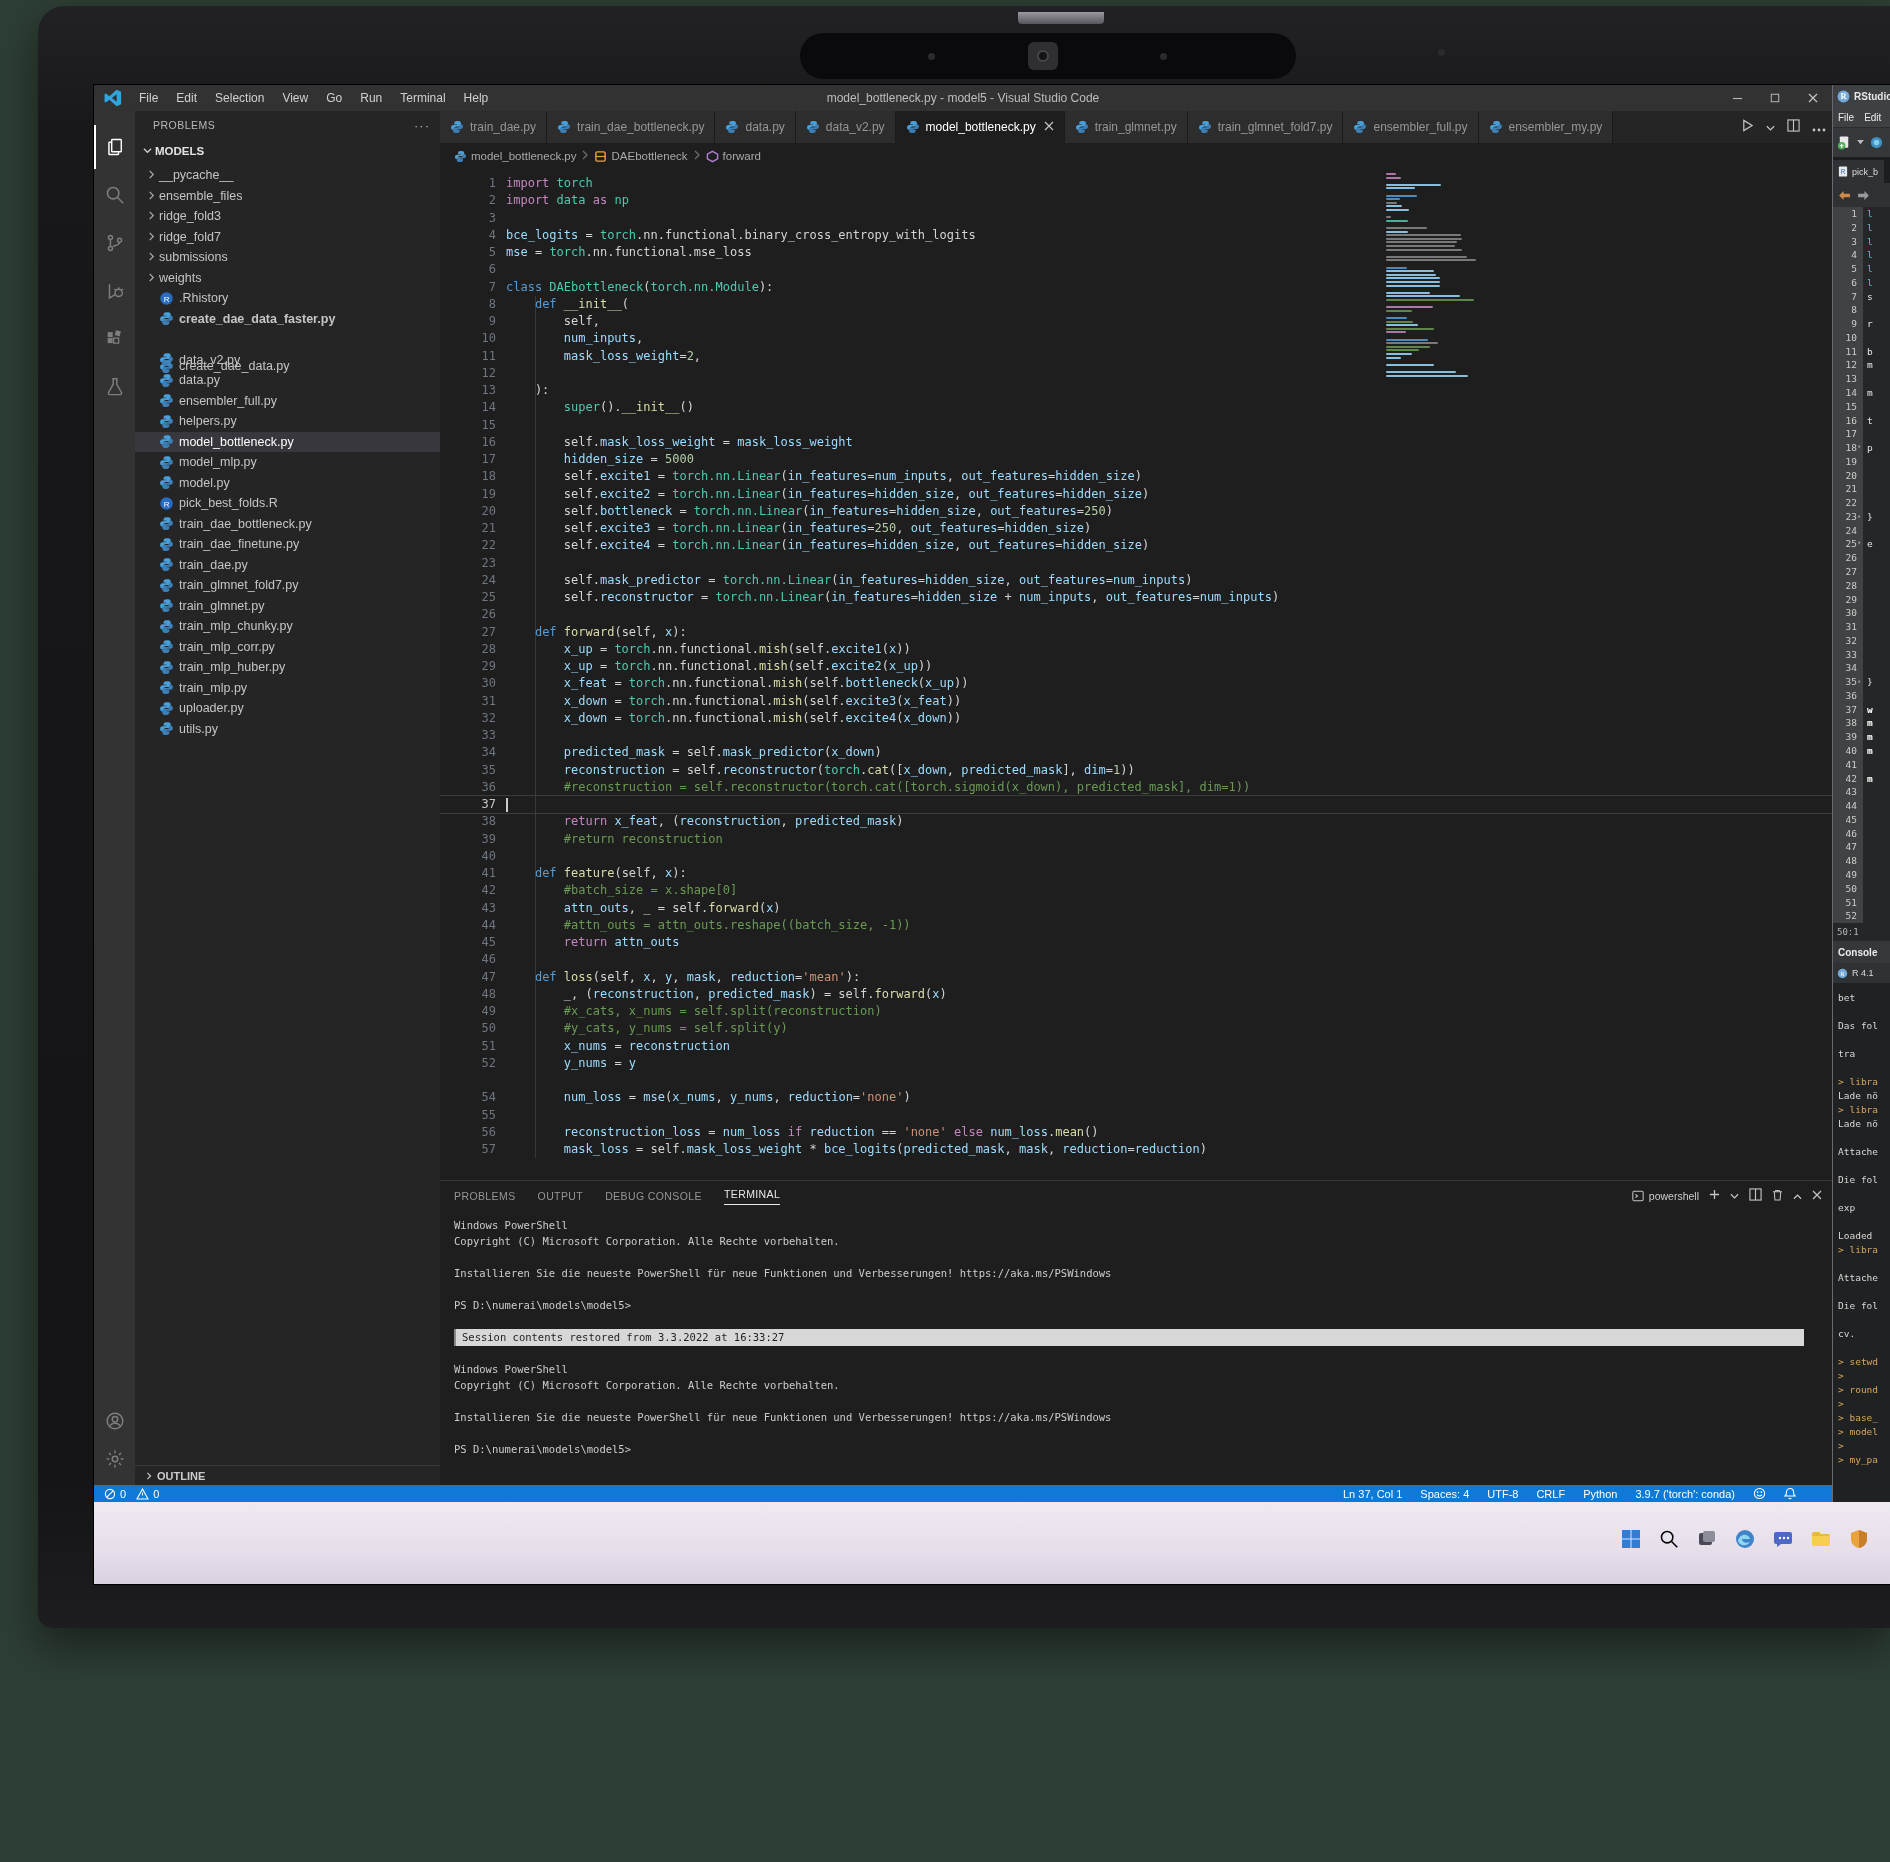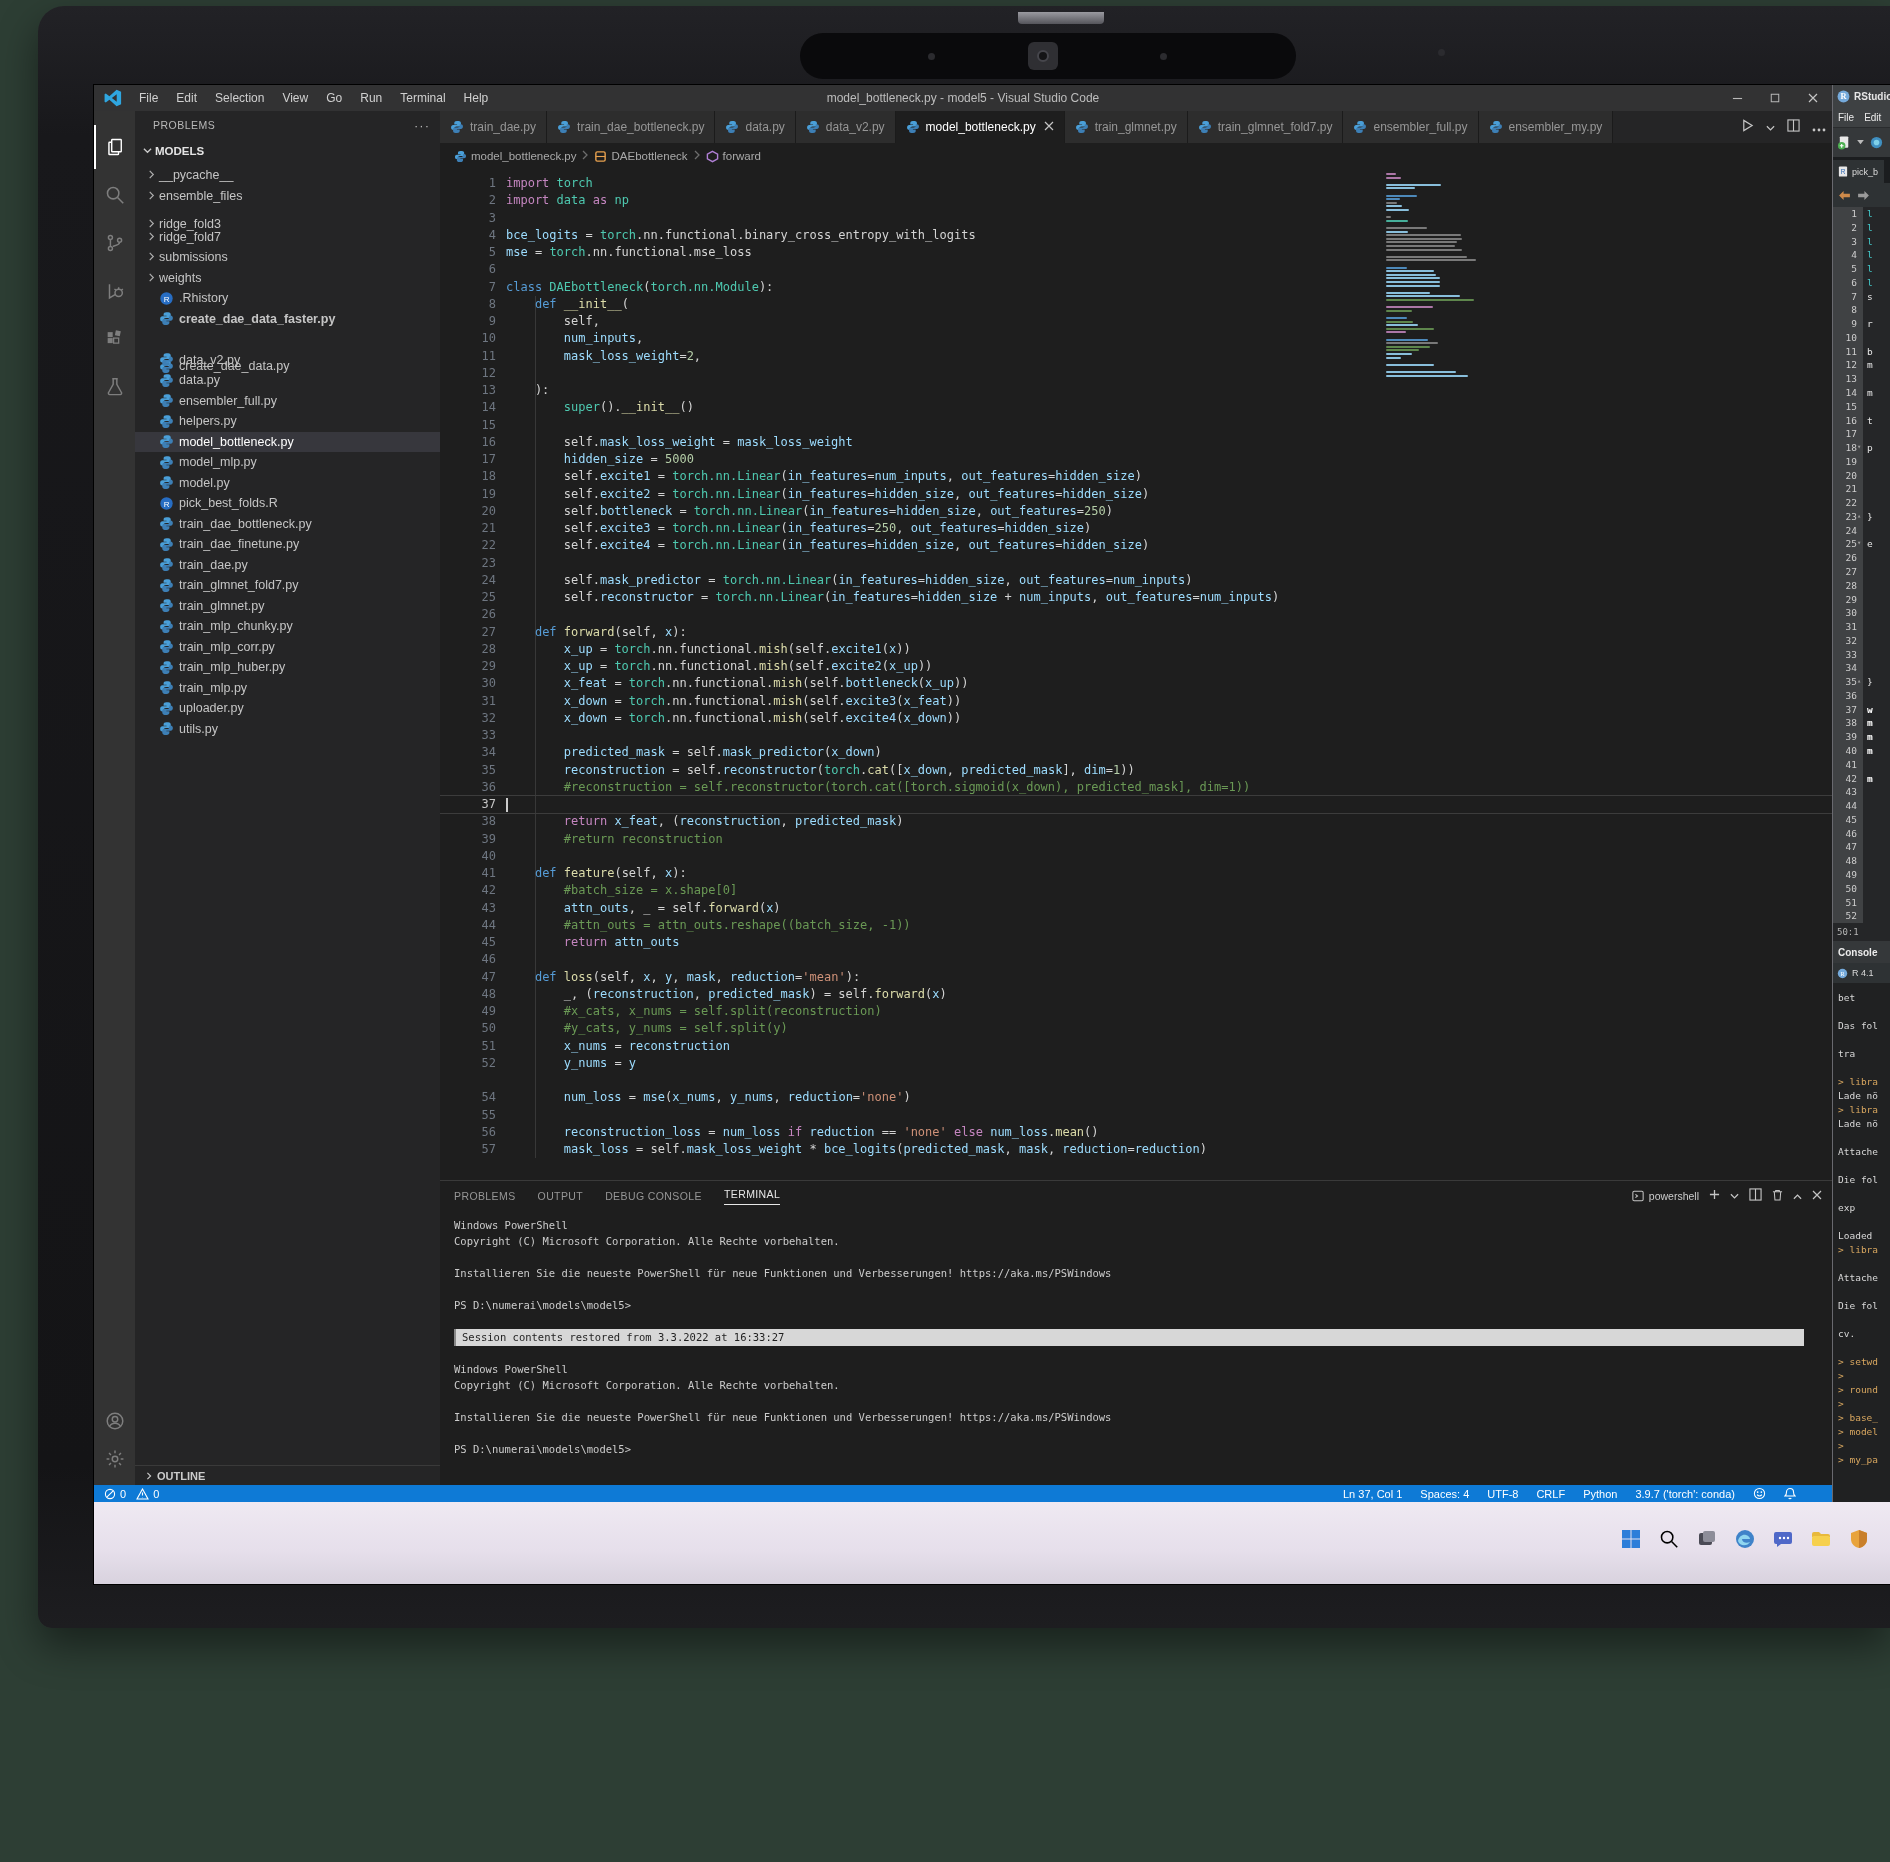--- a/index.html
+++ b/index.html
@@ -270,21 +270,21 @@
                   <path d="M3 1l4 4-4 4" stroke="#b0b0b0" fill="none" stroke-width="1.3"></path>
                 </svg></span>
               <span>__pycache__</span>
             </div>
             <div class="tree-row" style="top: 20.5px;">
               <span class="chv"><svg width="9" height="9" viewBox="0 0 10 10">
                   <path d="M3 1l4 4-4 4" stroke="#b0b0b0" fill="none" stroke-width="1.3"></path>
                 </svg></span>
               <span>ensemble_files</span>
             </div>
-            <div class="tree-row" style="top: 41px; margin-top: 8px;">
+            <div class="tree-row" style="top: 41px;">
               <span class="chv"><svg width="9" height="9" viewBox="0 0 10 10">
                   <path d="M3 1l4 4-4 4" stroke="#b0b0b0" fill="none" stroke-width="1.3"></path>
                 </svg></span>
               <span>ridge_fold3</span>
             </div>
             <div class="tree-row" style="top: 61.5px;">
               <span class="chv"><svg width="9" height="9" viewBox="0 0 10 10">
                   <path d="M3 1l4 4-4 4" stroke="#b0b0b0" fill="none" stroke-width="1.3"></path>
                 </svg></span>
               <span>ridge_fold7</span>

